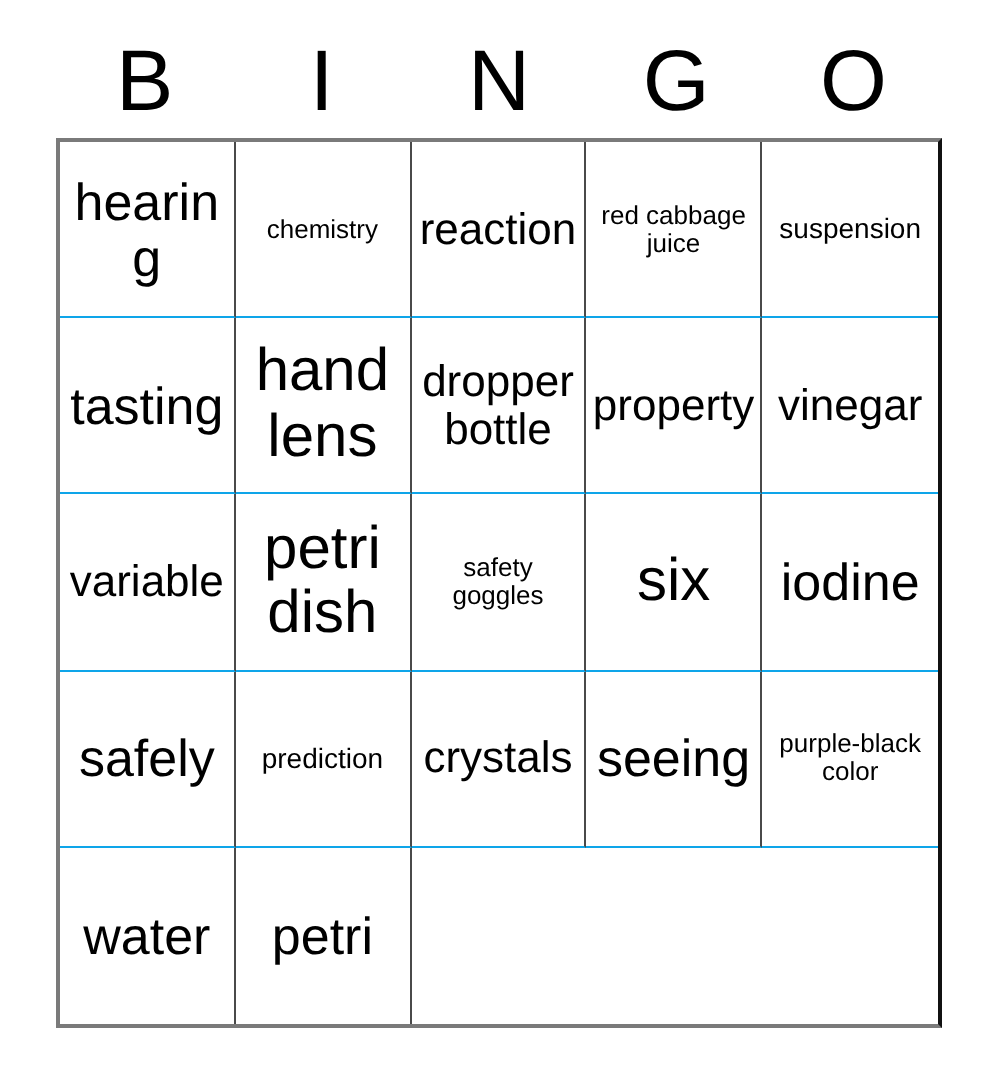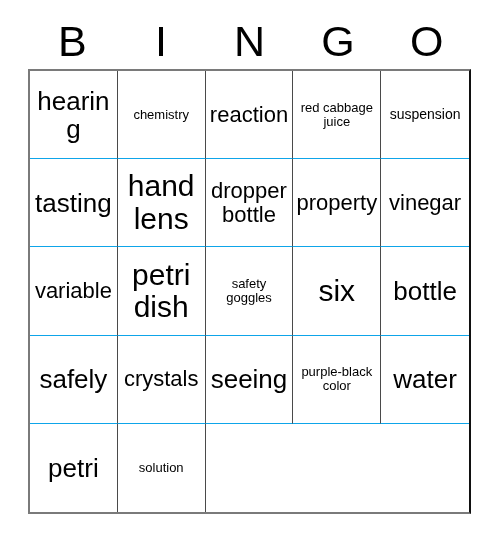--- a/index.html
+++ b/index.html
@@ -136,38 +136,38 @@
       <div class="cell">
         <span class="cell-text fs-xl">petri dish</span>
       </div>
       <div class="cell">
         <span class="cell-text fs-sm">safety goggles</span>
       </div>
       <div class="cell">
         <span class="cell-text fs-xl">six</span>
       </div>
       <div class="cell">
-        <span class="cell-text fs-lg">bottle</span>
+        <span class="cell-text fs-lg">iodine</span>
       </div>
       <div class="cell">
         <span class="cell-text fs-lg">safely</span>
+      </div>
+      <div class="cell">
+        <span class="cell-text fs-xs">prediction</span>
       </div>
       <div class="cell">
         <span class="cell-text fs-md">crystals</span>
       </div>
       <div class="cell">
         <span class="cell-text fs-lg">seeing</span>
       </div>
       <div class="cell">
         <span class="cell-text fs-sm">purple-black color</span>
       </div>
       <div class="cell">
         <span class="cell-text fs-lg">water</span>
       </div>
       <div class="cell">
         <span class="cell-text fs-lg">petri</span>
       </div>
-      <div class="cell">
-        <span class="cell-text fs-sm">solution</span>
-      </div>
     </div>
 
 </div>
 
 </body></html>

